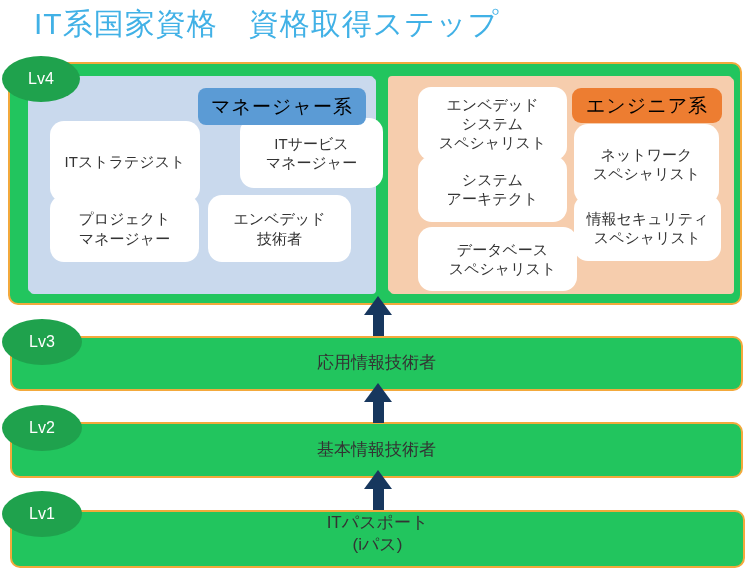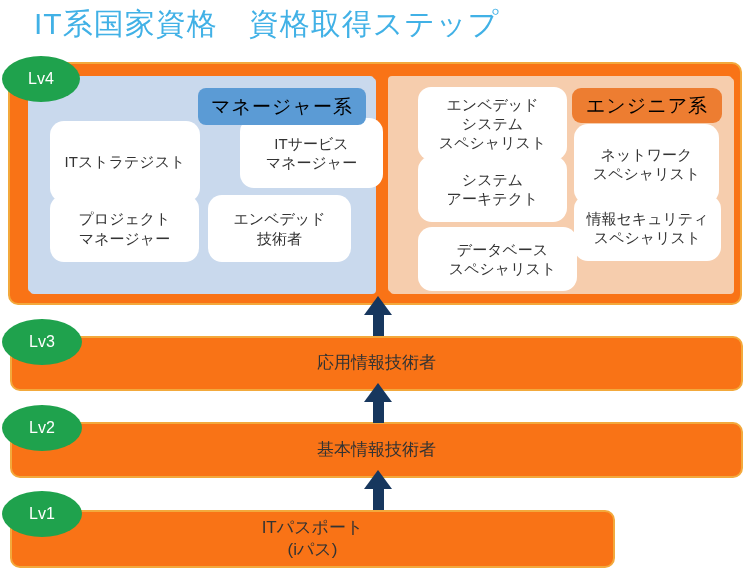--- a/index.html
+++ b/index.html
@@ -24,27 +24,27 @@
     font-size: 30px;
     letter-spacing: 1px;
     color: var(--title-color, #41B1E6);
     white-space: pre;
   }
 
   
   .level-box {
     border: 2px solid var(--box-border, #F3A93C);
     border-radius: 10px;
-    background: #f97316;
+    background: #22c55e;
     box-sizing: border-box;
   }
   #lv4-box { left: 8px;  top: 62px;  width: 734px; height: 243px; }
   #lv3-box { left: 10px; top: 336px; width: 733px; height: 55px; display:flex; align-items:center; justify-content:center; }
   #lv2-box { left: 10px; top: 422px; width: 733px; height: 56px; display:flex; align-items:center; justify-content:center; }
-  #lv1-box { left: 10px; top: 510px; width: 605px; height: 58px; display:flex; align-items:center; justify-content:center; }
+  #lv1-box { left: 10px; top: 510px; width: 735px; height: 58px; display:flex; justify-content:center; }
 
   .level-name {
     font-size: 17px;
     color: var(--card-text, #333333);
     text-align: center;
     white-space: pre-line;
     line-height: 1.3;
   }
 
   

